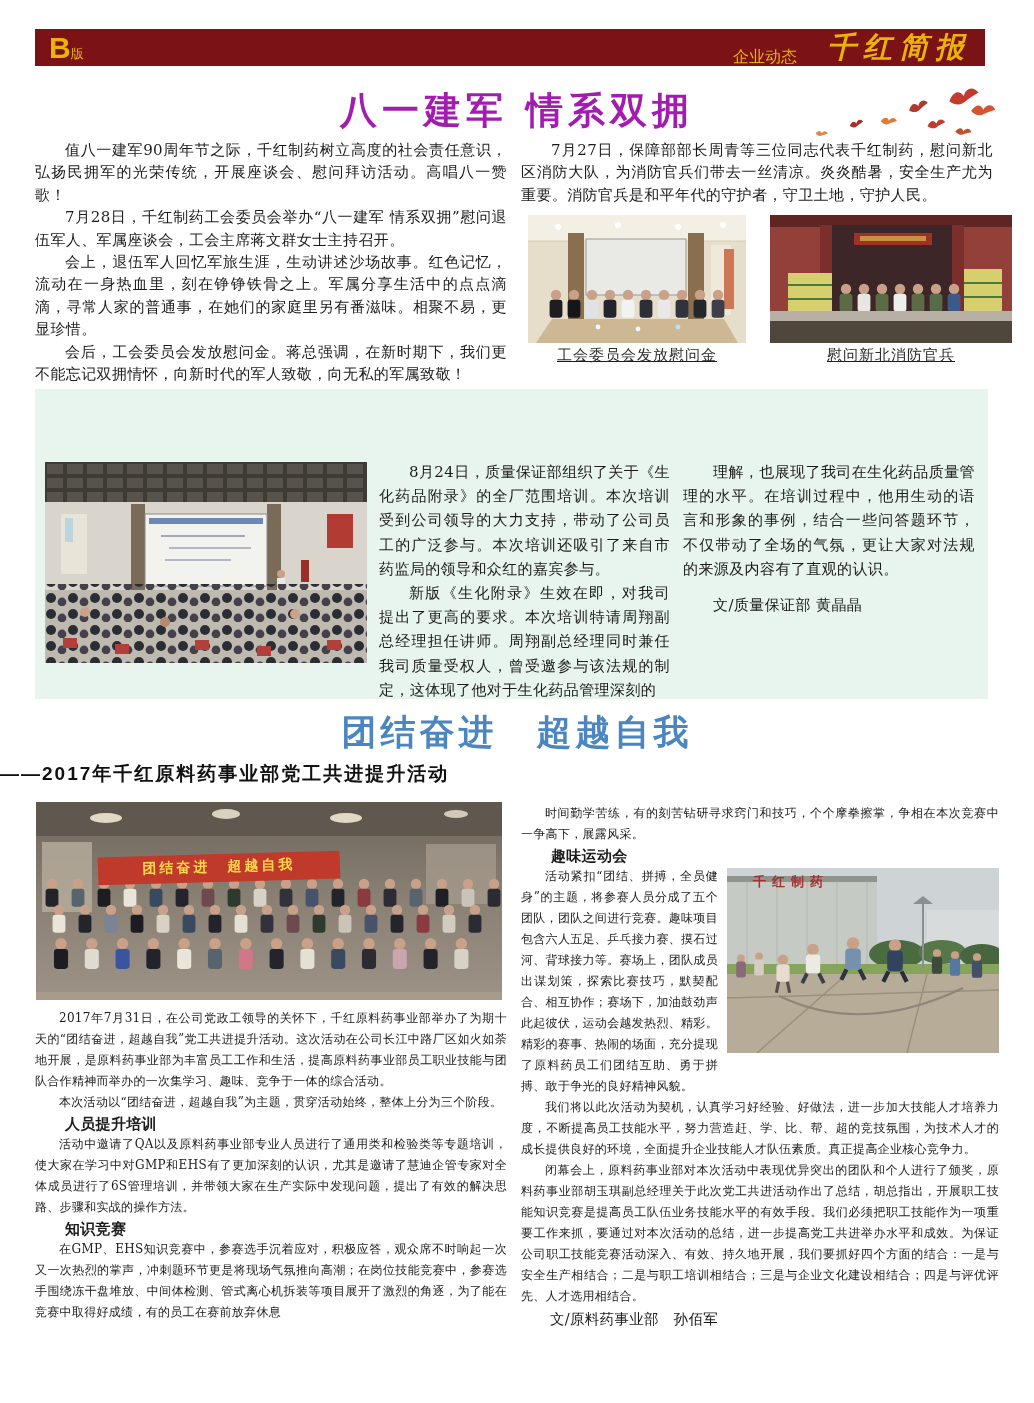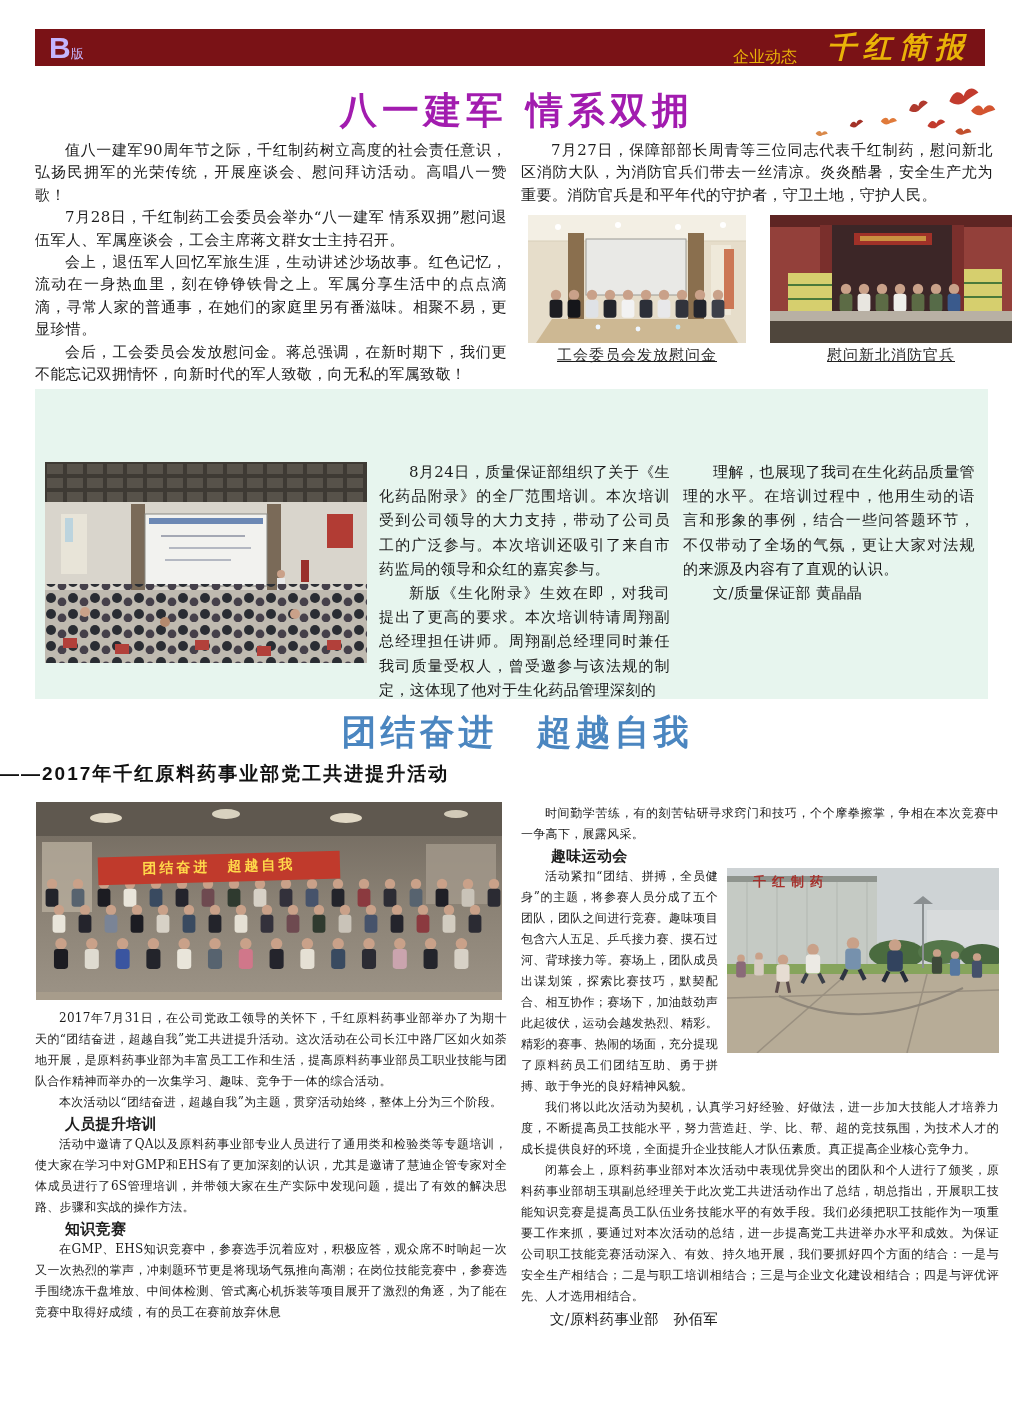--- a/index.html
+++ b/index.html
@@ -2,21 +2,21 @@
 <html><head>
 <meta charset="utf-8">
 <style>
   html,body{margin:0;padding:0;background:#ffffff;}
   #page{position:relative;width:1034px;height:1403px;background:#ffffff;overflow:hidden;
         font-family:"DejaVu Serif",serif;color:#1b1b1b;}
 
   
   .mast-bar{position:absolute;left:35px;top:29px;width:950px;height:37px;background:#7a1216;
             display:flex;justify-content:space-between;align-items:center;padding:0 14px;box-sizing:border-box;}
-  .edition{color:#c4b5fd;font-family:"Liberation Sans",sans-serif;}
+  .edition{color:#eab308;font-family:"Liberation Sans",sans-serif;}
   .edition .big{font-size:30px;font-weight:bold;}
   .edition .small{font-size:13px;}
   .mast-right{color:#eab308;display:flex;align-items:flex-end;gap:30px;}
   .mast-small{font-size:16px;font-family:"Liberation Sans",sans-serif;}
   .mast-title{font-size:29px;font-weight:bold;font-style:italic;letter-spacing:7px;
               font-family:"DejaVu Serif",serif;}
 
   
   .a1-title{position:absolute;left:0;top:86px;width:1034px;text-align:center;
             font-size:37px;font-weight:bold;color:#a21caf;letter-spacing:5px;}
@@ -31,21 +31,21 @@
 
   
   .a2-box{position:absolute;left:35px;top:389px;width:953px;height:310px;background:#e7f5ee;}
   .a2-title{position:absolute;left:0;top:15px;width:953px;text-align:center;
             font-size:34px;font-weight:bold;color:#17784e;letter-spacing:3px;}
   .a2-photo{position:absolute;left:10px;top:73px;width:322px;height:201px;}
   .a2-col1{position:absolute;left:344px;top:71px;width:291px;}
   .a2-col2{position:absolute;left:648px;top:71px;width:292px;}
   .body15g p{margin:0;text-indent:2em;font-size:15px;line-height:24.2px;text-align:justify;letter-spacing:.4px;}
   .byline{margin:0;text-align:right;font-size:15px;letter-spacing:1px;}
-  .a2-col2 .byline{margin-top:0;}
+  .a2-col2 .byline{margin-top:12px;}
 
   
   .a3-title{position:absolute;left:0;top:709px;width:1034px;text-align:center;
             font-size:35px;font-weight:bold;color:#4b86c0;letter-spacing:4px;}
   .a3-subtitle{position:absolute;left:0;top:761px;width:1034px;
                font-size:19px;font-weight:bold;color:#111;letter-spacing:2px;
                font-family:"Liberation Sans",sans-serif;}
   .a3-group-photo{position:absolute;left:36px;top:802px;width:466px;height:198px;}
   .a3-left{position:absolute;left:35px;top:1008px;width:472px;}
   .a3-right{position:absolute;left:521px;top:803px;width:478px;}

